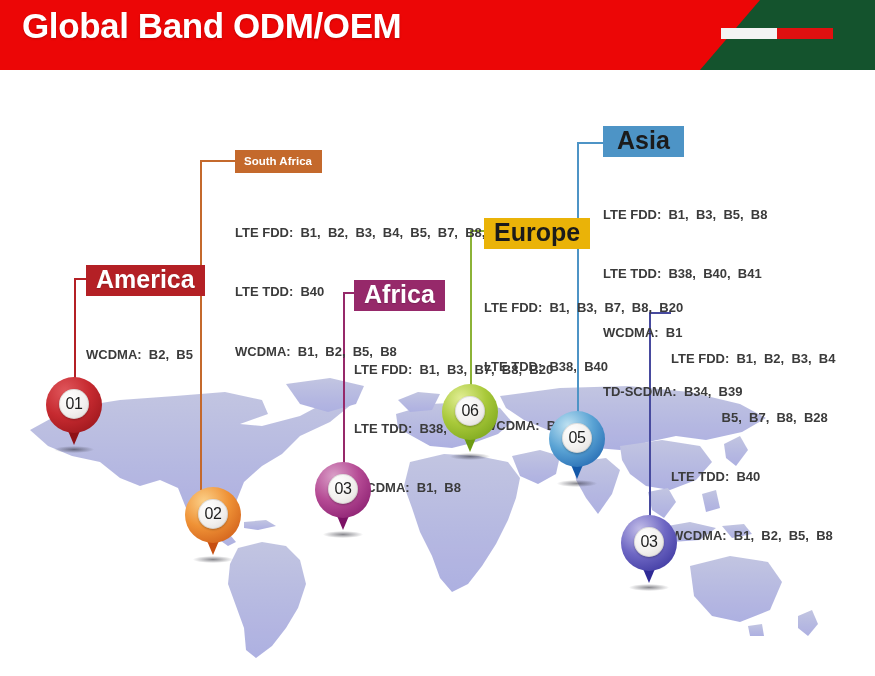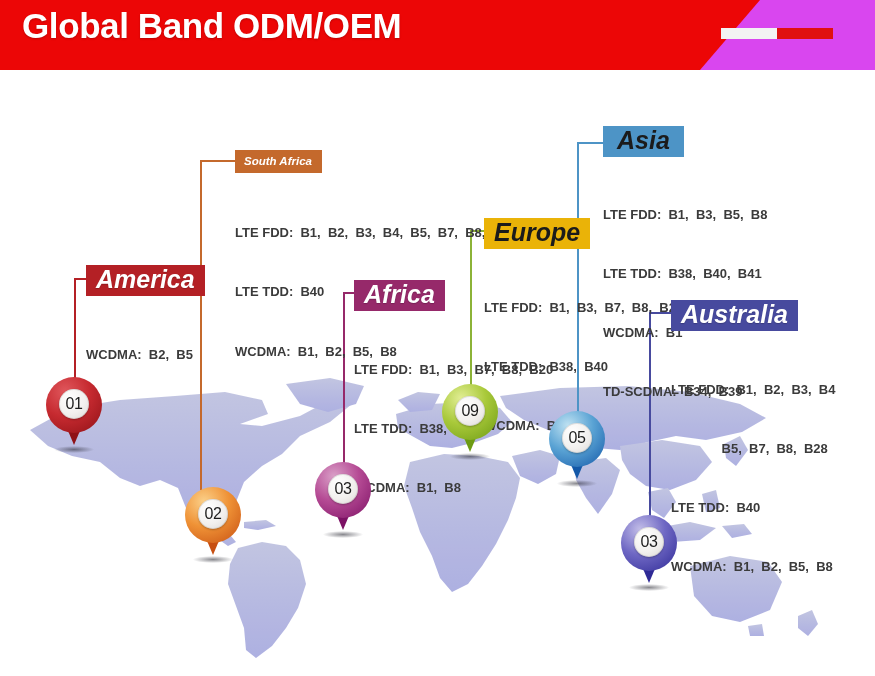--- a/index.html
+++ b/index.html
@@ -12,21 +12,21 @@
   #page {
     position: relative;
     width: 875px; height: 676px;
     background: #ffffff;
   }
 
   
   #header {
     position: absolute; left: 0; top: 0;
     width: 875px; height: 70px;
-    background: #d946ef;
+    background: #14532d;
     overflow: hidden;
   }
   #header-red {
     position: absolute; left: 0; top: 0;
     width: 760px; height: 70px;
     background: #ec0606;
     clip-path: polygon(0 0, 760px 0, 700px 70px, 0 70px);
   }
   #header-title {
     position: absolute; left: 22px; top: 6px;
@@ -55,21 +55,20 @@
     width: 875px; height: 306px;
     opacity: .95;
   }
 
   
   .info-block { position: absolute; }
   .region-label {
     display: inline-block;
     color: #ffffff;
     white-space: nowrap;
-    font-style: italic;
   }
   .region-label.big {
     font-size: 25px;
     font-weight: bold;
     padding: 1px 10px 3px 10px;
     line-height: 1.08;
     text-shadow: 0 1px 1px rgba(0,0,0,.20);
   }
   .region-label.small {
     font-size: 11.5px;
@@ -279,21 +278,20 @@
       <div class="region-label big dark-text" style="background:#4d94c6; padding-left:14px; padding-right:14px;">Asia</div>
       <div class="bands" style="margin-top:8px;">
         <div class="row">LTE FDD:  B1,  B3,  B5,  B8</div>
         <div class="row">LTE TDD:  B38,  B40,  B41</div>
         <div class="row">WCDMA:  B1</div>
         <div class="row">TD-SCDMA:  B34,  B39</div>
       </div>
     </div>
 
     <div class="info-block" style="left:671px; top:230px;">
-      <div class="region-label big" style="background:#474a9e;">Australia</div>
       <div class="bands">
         <div class="row">LTE FDD:  B1,  B2,  B3,  B4</div>
         <div class="row">              B5,  B7,  B8,  B28</div>
         <div class="row">LTE TDD:  B40</div>
         <div class="row">WCDMA:  B1,  B2,  B5,  B8</div>
       </div>
     </div>
 
     <div class="pin" style="left:46px; top:307px; color:#8f1116;">
       <div class="tail"></div>
@@ -312,21 +310,21 @@
     <div class="pin" style="left:315px; top:392px; color:#7d1265;">
       <div class="tail"></div>
       <div class="body" style="background:radial-gradient(circle at 34% 26%, #daa0c8 0%, #b54a94 45%, #7d1265 100%);"></div>
       <div class="disc">03</div>
       <div class="shadow"></div>
     </div>
 
     <div class="pin" style="left:442px; top:314px; color:#6d9b14;">
       <div class="tail"></div>
       <div class="body" style="background:radial-gradient(circle at 34% 26%, #e2ee95 0%, #a9c93a 45%, #6d9b14 100%);"></div>
-      <div class="disc">09</div>
+      <div class="disc">06</div>
       <div class="shadow"></div>
     </div>
 
     <div class="pin" style="left:549px; top:341px; color:#1358a8;">
       <div class="tail"></div>
       <div class="body" style="background:radial-gradient(circle at 34% 26%, #bfe2f2 0%, #5aa3d4 45%, #1358a8 100%);"></div>
       <div class="disc">05</div>
       <div class="shadow"></div>
     </div>
 

